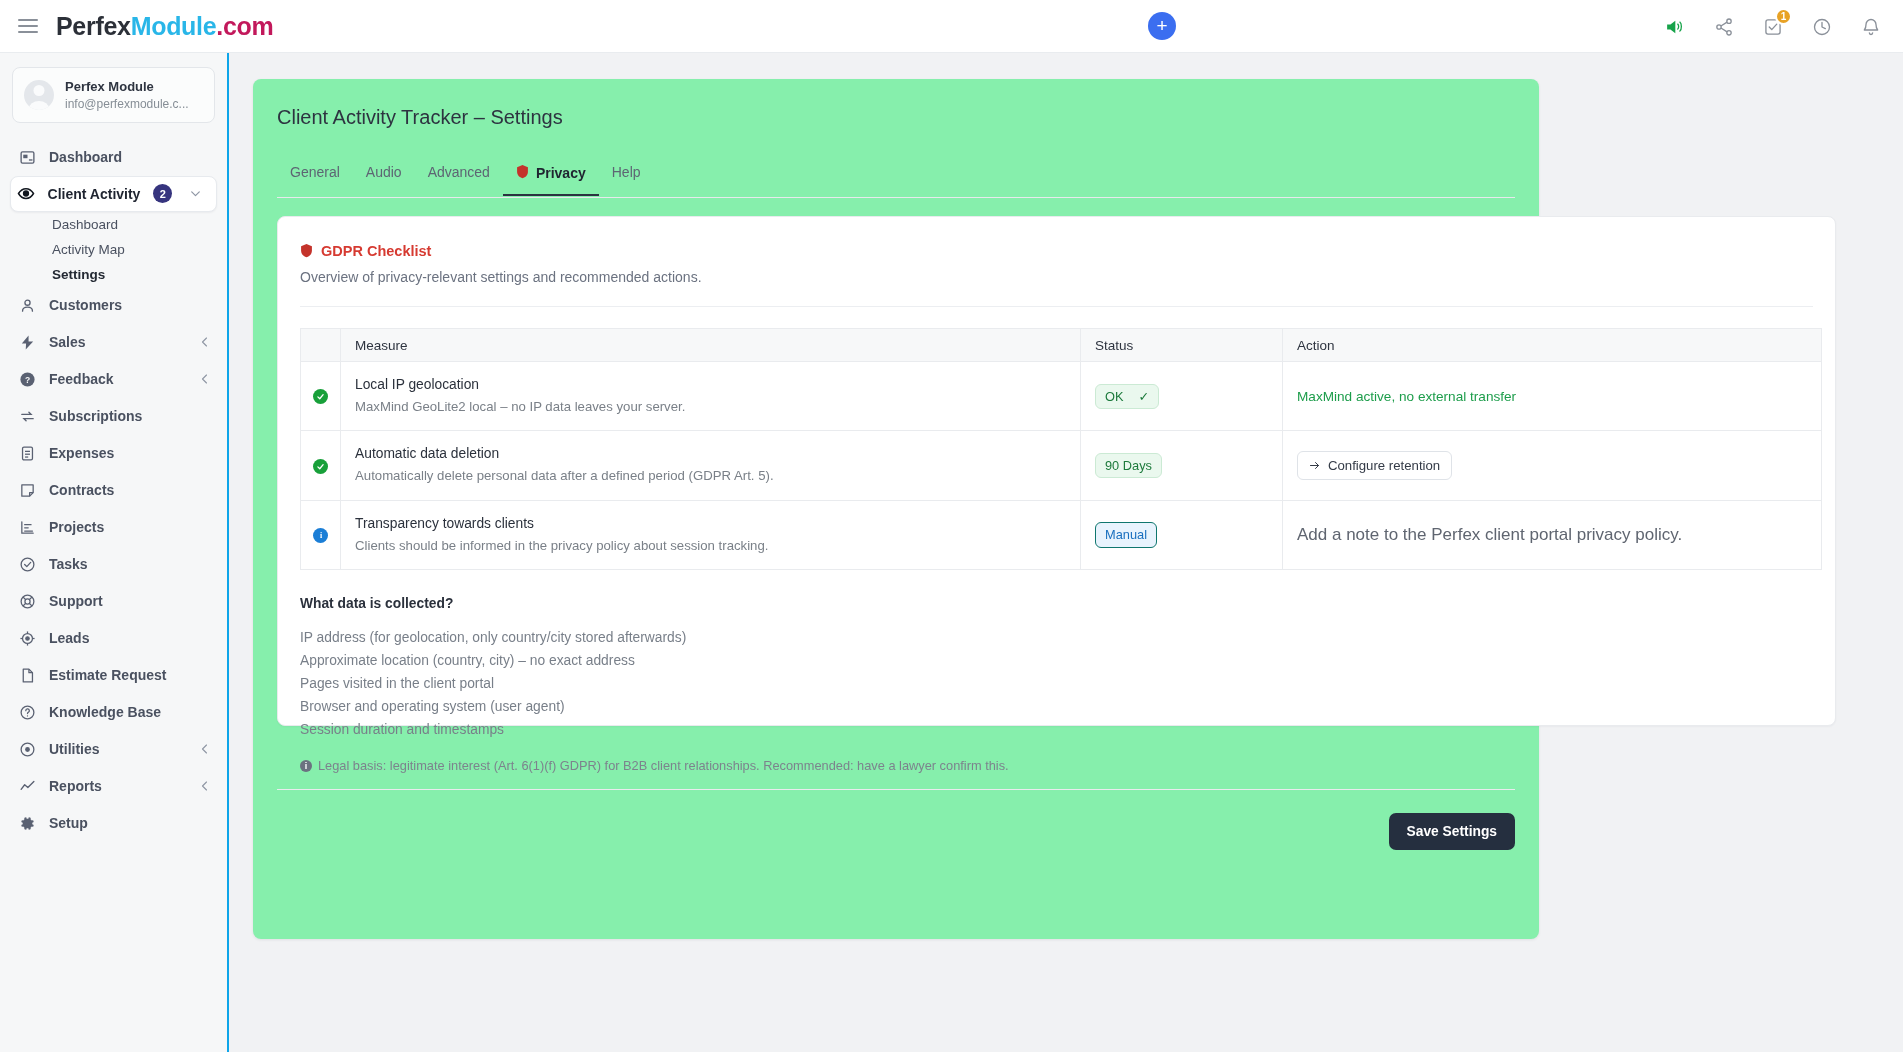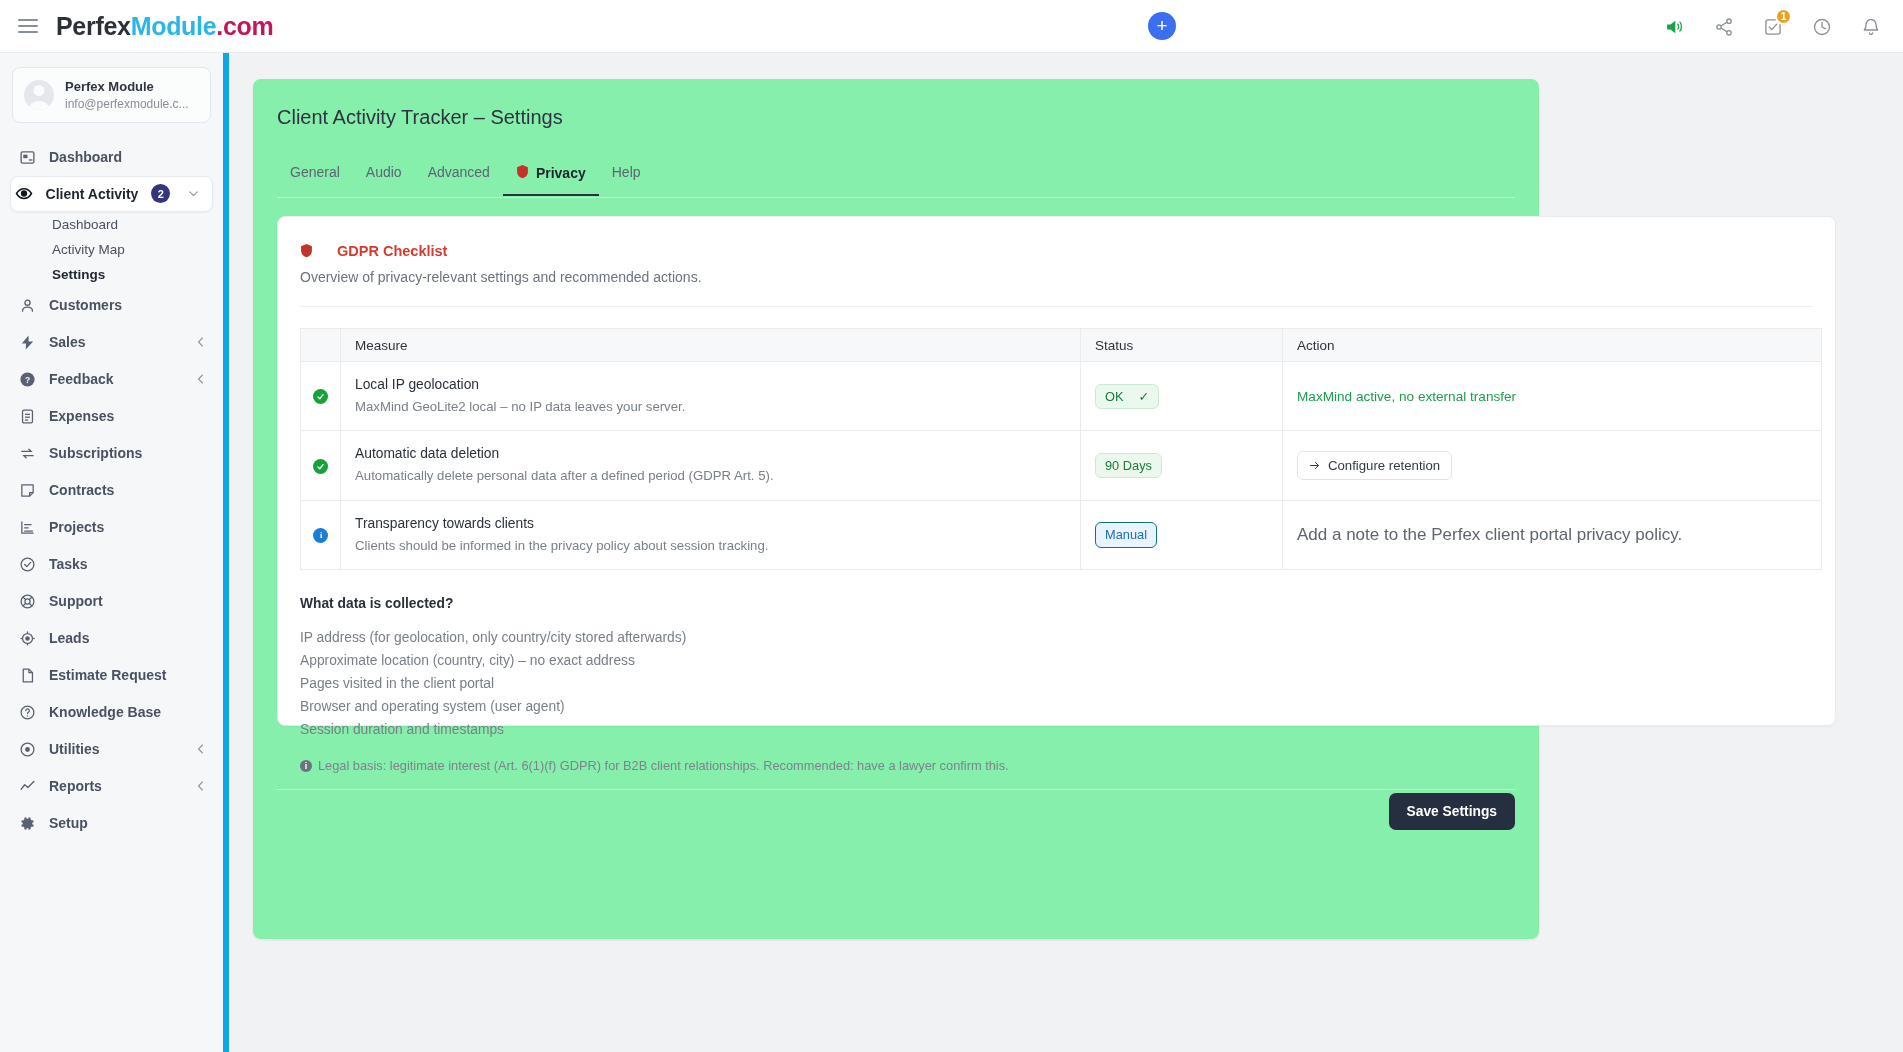--- a/index.html
+++ b/index.html
@@ -68,21 +68,21 @@
     font-size: 10px; font-weight: bold;
     display: flex; align-items: center; justify-content: center;
     border: 2px solid #fff;
   }
 
   
   .sidebar {
     position: absolute; top: 53px; left: 0;
     width: 229px; height: 999px;
     background: #f6f7f8;
-    border-right: 6px solid #0ea5e9;
+    border-right: 2px solid #0ea5e9;
     overflow: hidden;
   }
   .profile-card {
     margin: 14px 12px 16px 12px;
     border: 1px solid #e3e6ea; border-radius: 8px;
     background: #fbfcfc;
     display: flex; align-items: center; gap: 11px;
     padding: 10px 11px;
     cursor: pointer;
   }
@@ -172,21 +172,21 @@
     height: 2px; background: #2b3240;
   }
 
   .inner-card {
     position: absolute; left: 24px; top: 137px;
     width: 1559px; height: 510px;
     background: #fff; border: 1px solid #e9ebee; border-radius: 8px;
     box-shadow: 0 1px 2px rgba(16,24,40,.04);
   }
   .gdpr-head {
-    display: flex; align-items: flex-start; gap: 24px;
+    display: flex; align-items: flex-start; gap: 8px;
     padding: 26px 0 0 22px;
   }
   .gdpr-title { color: #d63a31; font-size: 14.5px; font-weight: bold; }
   .gdpr-sub {
     padding: 10px 0 0 22px; font-size: 14px; color: #6b7280;
   }
   .hr {
     margin: 21px 22px 0 22px; height: 1px; background: #eceef1;
   }
 
@@ -240,21 +240,21 @@
     width: 12px; height: 12px; border-radius: 50%; background: #6b7280;
     color: #fff; font-size: 9px; font-weight: bold;
     display:inline-flex; align-items:center; justify-content:center; flex:none;
   }
 
   .footer-sep {
     position: absolute; left: 24px; right: 24px; top: 710px;
     height: 1px; background: #e9ebee;
   }
   .save-btn {
-    position: absolute; right: 24px; top: 714px;
+    position: absolute; right: 24px; top: 734px;
     background: #252f3f; color: #fff; border: none; border-radius: 7px;
     font-size: 13.8px; font-weight: bold; padding: 11px 18px; cursor: pointer;
     font-family: "Liberation Sans", sans-serif;
   }
 </style>
 </head>
 <body>
 
 <div class="topbar">
   <div class="hamburger">
@@ -390,38 +390,38 @@
       <span class="ni-label">Feedback</span>
       <span class="chev">
         <svg width="12" height="12" viewBox="0 0 24 24" fill="none" stroke="#8d95a3" stroke-width="2.2">
             <polyline points="15,4 7,12 15,20" stroke-linecap="round" stroke-linejoin="round"></polyline>
           </svg>
       </span>
     </div>
 
     <div class="nav-item">
       <span class="ni-icon">
+        <svg width="17" height="17" viewBox="0 0 24 24" fill="none" stroke="#5a6172" stroke-width="1.9" stroke-linecap="round">
+          <path d="M4 9h13l-3-3"></path>
+            <path d="M20 15H7l3 3"></path>
+        </svg>
+      </span>
+      <span class="ni-label">Subscriptions</span>
+    </div>
+
+    <div class="nav-item">
+      <span class="ni-icon">
         <svg width="17" height="17" viewBox="0 0 24 24" fill="none" stroke="#5a6172" stroke-width="1.8">
             <rect x="5" y="3" width="14" height="18" rx="2"></rect>
             <line x1="8.5" y1="9" x2="15.5" y2="9"></line>
             <line x1="8.5" y1="13" x2="15.5" y2="13"></line>
             <line x1="8.5" y1="17" x2="13" y2="17"></line>
           </svg>
       </span>
       <span class="ni-label">Expenses</span>
-    </div>
-
-    <div class="nav-item">
-      <span class="ni-icon">
-        <svg width="17" height="17" viewBox="0 0 24 24" fill="none" stroke="#5a6172" stroke-width="1.9" stroke-linecap="round">
-          <path d="M4 9h13l-3-3"></path>
-            <path d="M20 15H7l3 3"></path>
-        </svg>
-      </span>
-      <span class="ni-label">Subscriptions</span>
     </div>
 
     <div class="nav-item">
       <span class="ni-icon">
         <svg width="17" height="17" viewBox="0 0 24 24" fill="none" stroke="#5a6172" stroke-width="1.8" stroke-linejoin="round">
             <path d="M4 4h16v11l-5 5H4z"></path>
             <path d="M20 15h-5v5"></path>
           </svg>
       </span>
       <span class="ni-label">Contracts</span>

